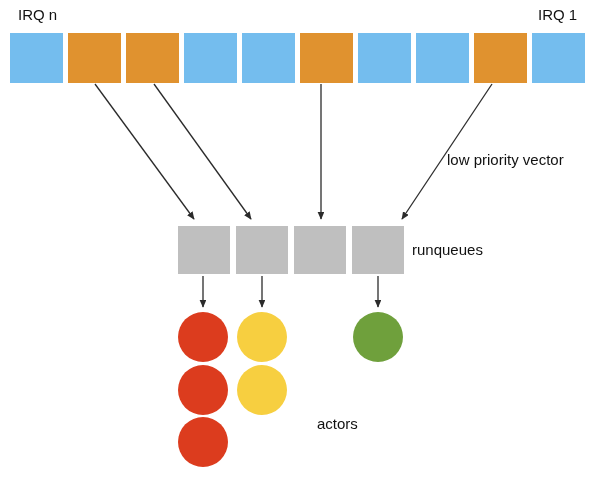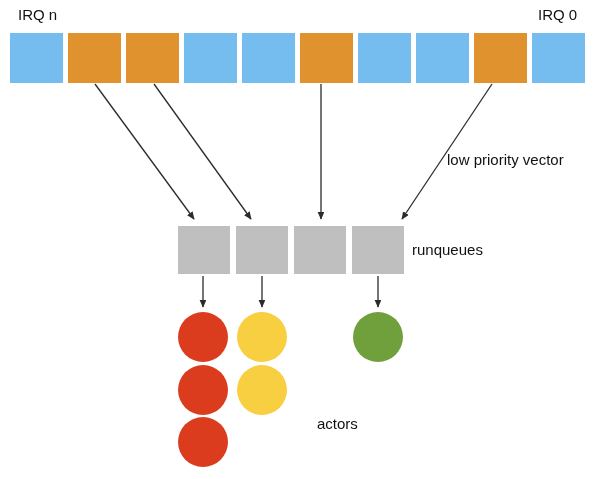--- a/index.html
+++ b/index.html
@@ -57,21 +57,21 @@
     pointer-events: none;
   }
 </style>
 </head>
 <body>
 
 <div id="stage">
 
   <div class="label" style="left:18px; top:6px;">IRQ n</div>
 
-  <div class="label" style="left:538px; top:6px;">IRQ 0</div>
+  <div class="label" style="left:538px; top:6px;">IRQ 1</div>
 
   <div class="irq-cell" style="left:10px;  background:#74bdee;"></div>
   <div class="irq-cell" style="left:68px;  background:#e0922f;"></div>
   <div class="irq-cell" style="left:126px; background:#e0922f;"></div>
   <div class="irq-cell" style="left:184px; background:#74bdee;"></div>
   <div class="irq-cell" style="left:242px; background:#74bdee;"></div>
   <div class="irq-cell" style="left:300px; background:#e0922f;"></div>
   <div class="irq-cell" style="left:358px; background:#74bdee;"></div>
   <div class="irq-cell" style="left:416px; background:#74bdee;"></div>
   <div class="irq-cell" style="left:474px; background:#e0922f;"></div>

